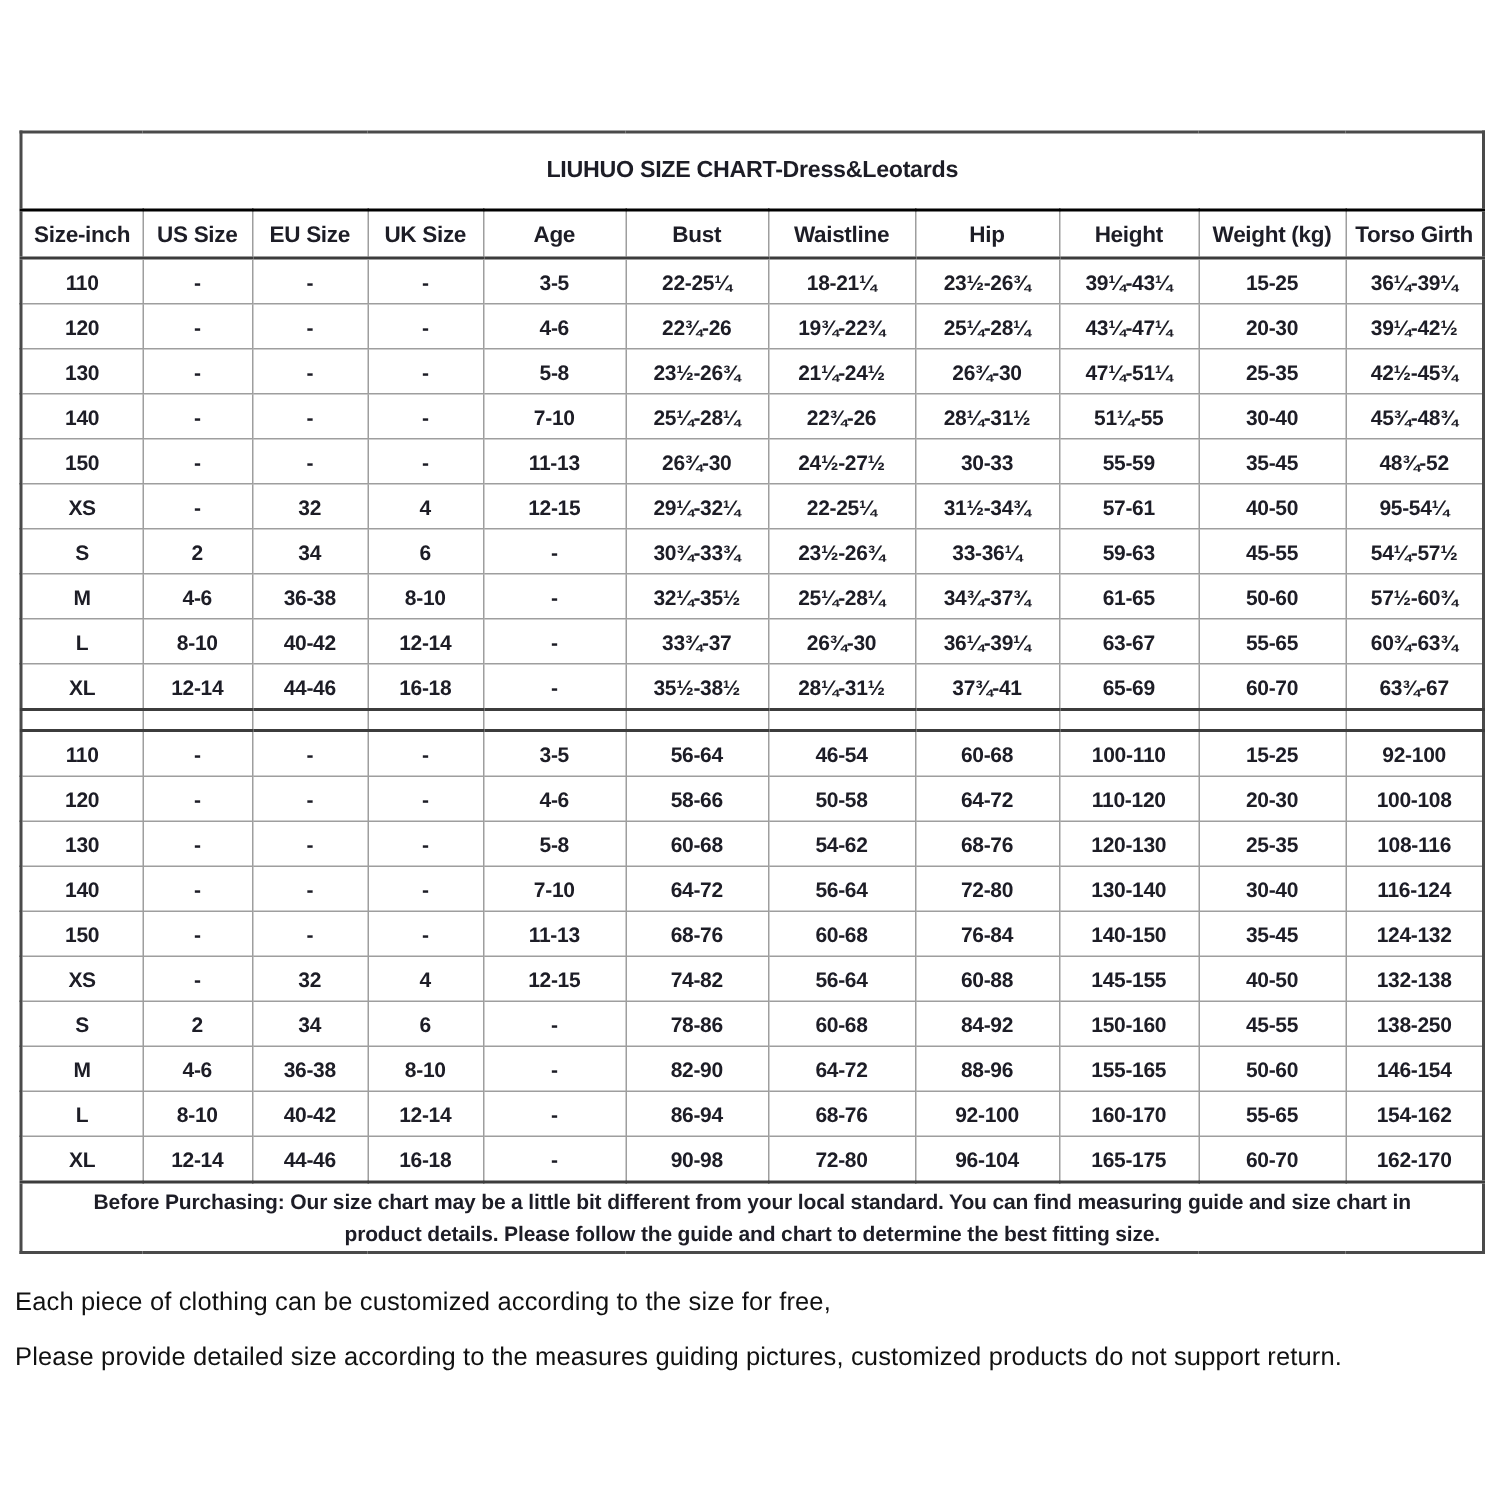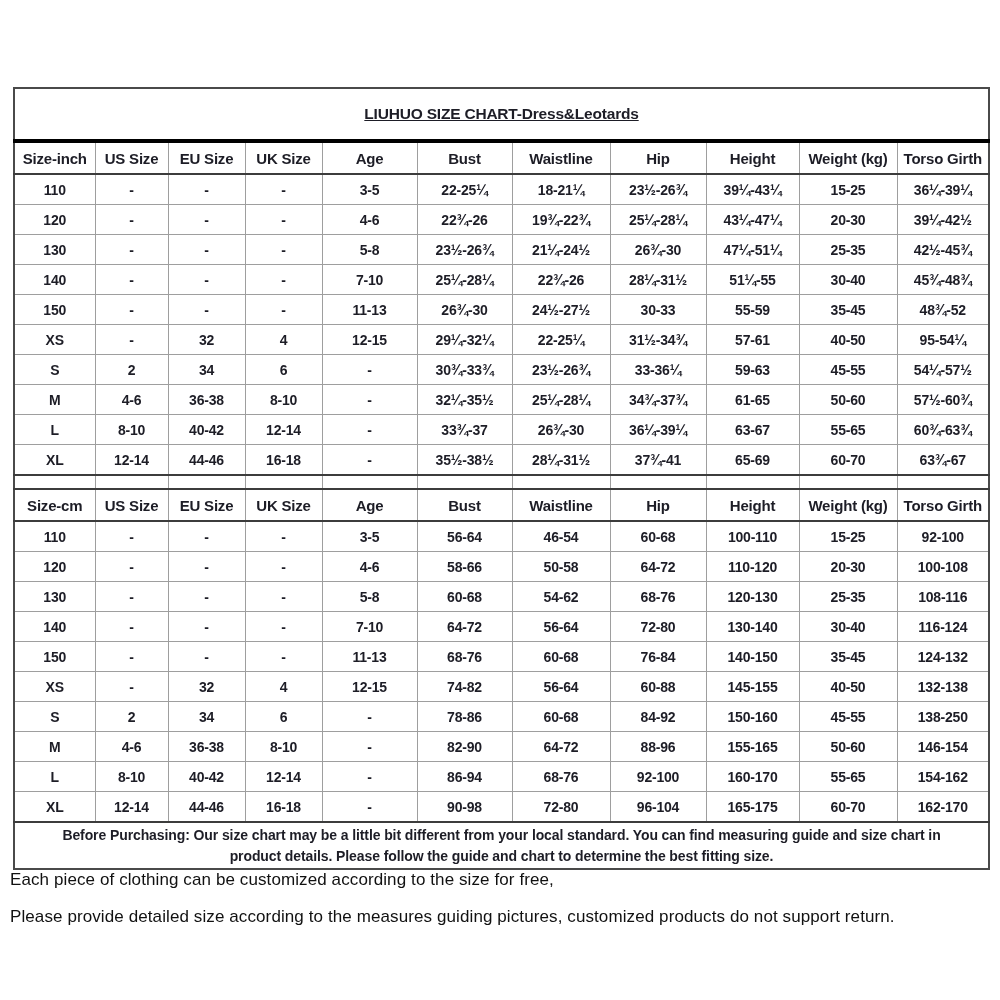--- a/index.html
+++ b/index.html
@@ -31,22 +31,21 @@
     font-weight: bold;
     font-size: 14px;
     padding: 0;
     overflow: hidden;
     white-space: nowrap;
     letter-spacing: -0.2px;
   }
   .title-row td {
     height: 50px;
     font-size: 15.5px;
-    border-bottom: 4px solid #000000;
-    text-decoration: underline;
+    border-bottom: 2px solid #000000;
   }
   .header-row td {
     height: 30px;
     font-size: 15px;
     border-top: 2px solid #3c3c3c;
     border-bottom: 2px solid #3c3c3c;
   }
   .data-row td {
     height: 29px;
   }
@@ -65,21 +64,21 @@
     letter-spacing: -0.1px;
   }
   .footer {
     position: absolute;
     left: 10px;
     top: 858px;
     width: 985px;
     color: #111111;
   }
   .footer p {
-    margin: 12px 0 17px 0;
+    margin: 0 0 17px 0;
     font-size: 17px;
     font-weight: normal;
     letter-spacing: 0.1px;
   }
 </style>
 </head>
 <body>
 
 <table class="size-table" id="size-table">
     <colgroup>
@@ -248,33 +247,20 @@
         <td></td>
         <td></td>
         <td></td>
         <td></td>
         <td></td>
         <td></td>
         <td></td>
         <td></td>
         <td></td>
       </tr>
-      <tr class="header-row">
-        <td>Size-cm</td>
-        <td>US Size</td>
-        <td>EU Size</td>
-        <td>UK Size</td>
-        <td>Age</td>
-        <td>Bust</td>
-        <td>Waistline</td>
-        <td>Hip</td>
-        <td>Height</td>
-        <td>Weight (kg)</td>
-        <td>Torso Girth</td>
-      </tr>
       <tr class="data-row">
         <td>110</td>
         <td>-</td>
         <td>-</td>
         <td>-</td>
         <td>3-5</td>
         <td>56-64</td>
         <td>46-54</td>
         <td>60-68</td>
         <td>100-110</td>

